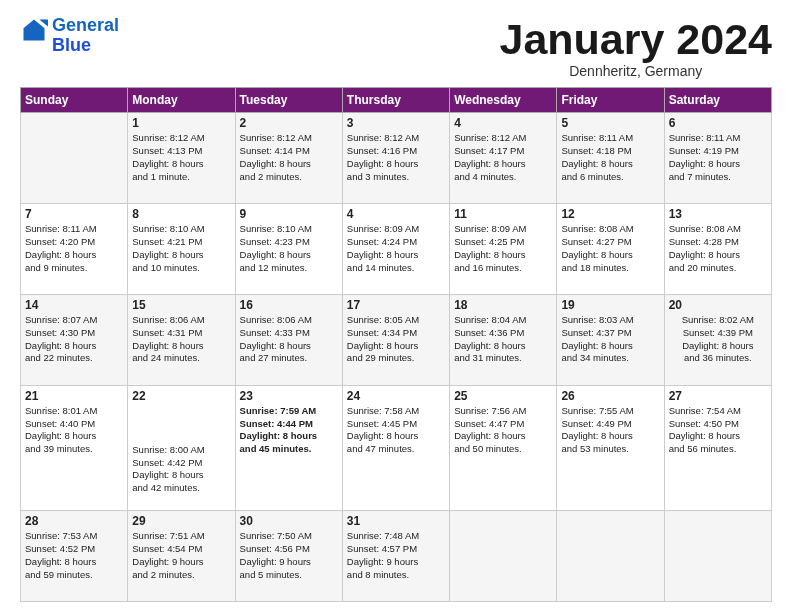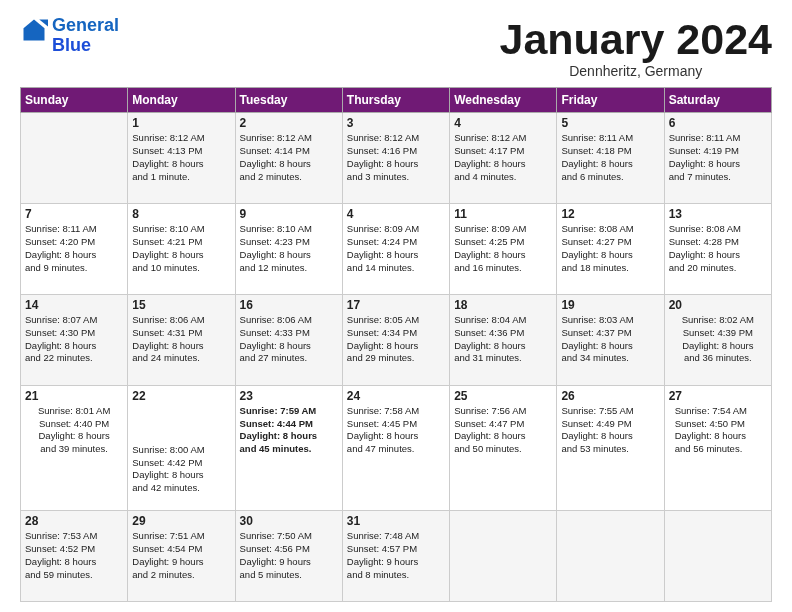--- a/index.html
+++ b/index.html
@@ -271,21 +271,21 @@
             <span class="day-number">20</span>
             <div class="cell-content" style="white-space: pre-line; text-align: center;">Sunrise: 8:02 AM
 Sunset: 4:39 PM
 Daylight: 8 hours
 and 36 minutes.</div>
           </td>
         </tr>
         <tr>
           <td>
             <span class="day-number">21</span>
-            <div class="cell-content" style="white-space: pre-line; text-align: center;">Sunrise: 8:01 AM
+            <div class="cell-content" style="white-space: pre-line;">Sunrise: 8:01 AM
 Sunset: 4:40 PM
 Daylight: 8 hours
 and 39 minutes.</div>
           </td>
           <td>
             <span class="day-number">22</span>
             <div class="cell-content" style="white-space: pre-line; margin-top: 41px;">Sunrise: 8:00 AM
 Sunset: 4:42 PM
 Daylight: 8 hours
 and 42 minutes.</div>
@@ -313,21 +313,21 @@
           </td>
           <td>
             <span class="day-number">26</span>
             <div class="cell-content" style="white-space: pre-line;">Sunrise: 7:55 AM
 Sunset: 4:49 PM
 Daylight: 8 hours
 and 53 minutes.</div>
           </td>
           <td>
             <span class="day-number">27</span>
-            <div class="cell-content" style="white-space: pre-line; margin-left: 6px;">Sunrise: 7:54 AM
+            <div class="cell-content" style="white-space: pre-line;">Sunrise: 7:54 AM
 Sunset: 4:50 PM
 Daylight: 8 hours
 and 56 minutes.</div>
           </td>
         </tr>
         <tr>
           <td>
             <span class="day-number">28</span>
             <div class="cell-content" style="white-space: pre-line;">Sunrise: 7:53 AM
 Sunset: 4:52 PM

